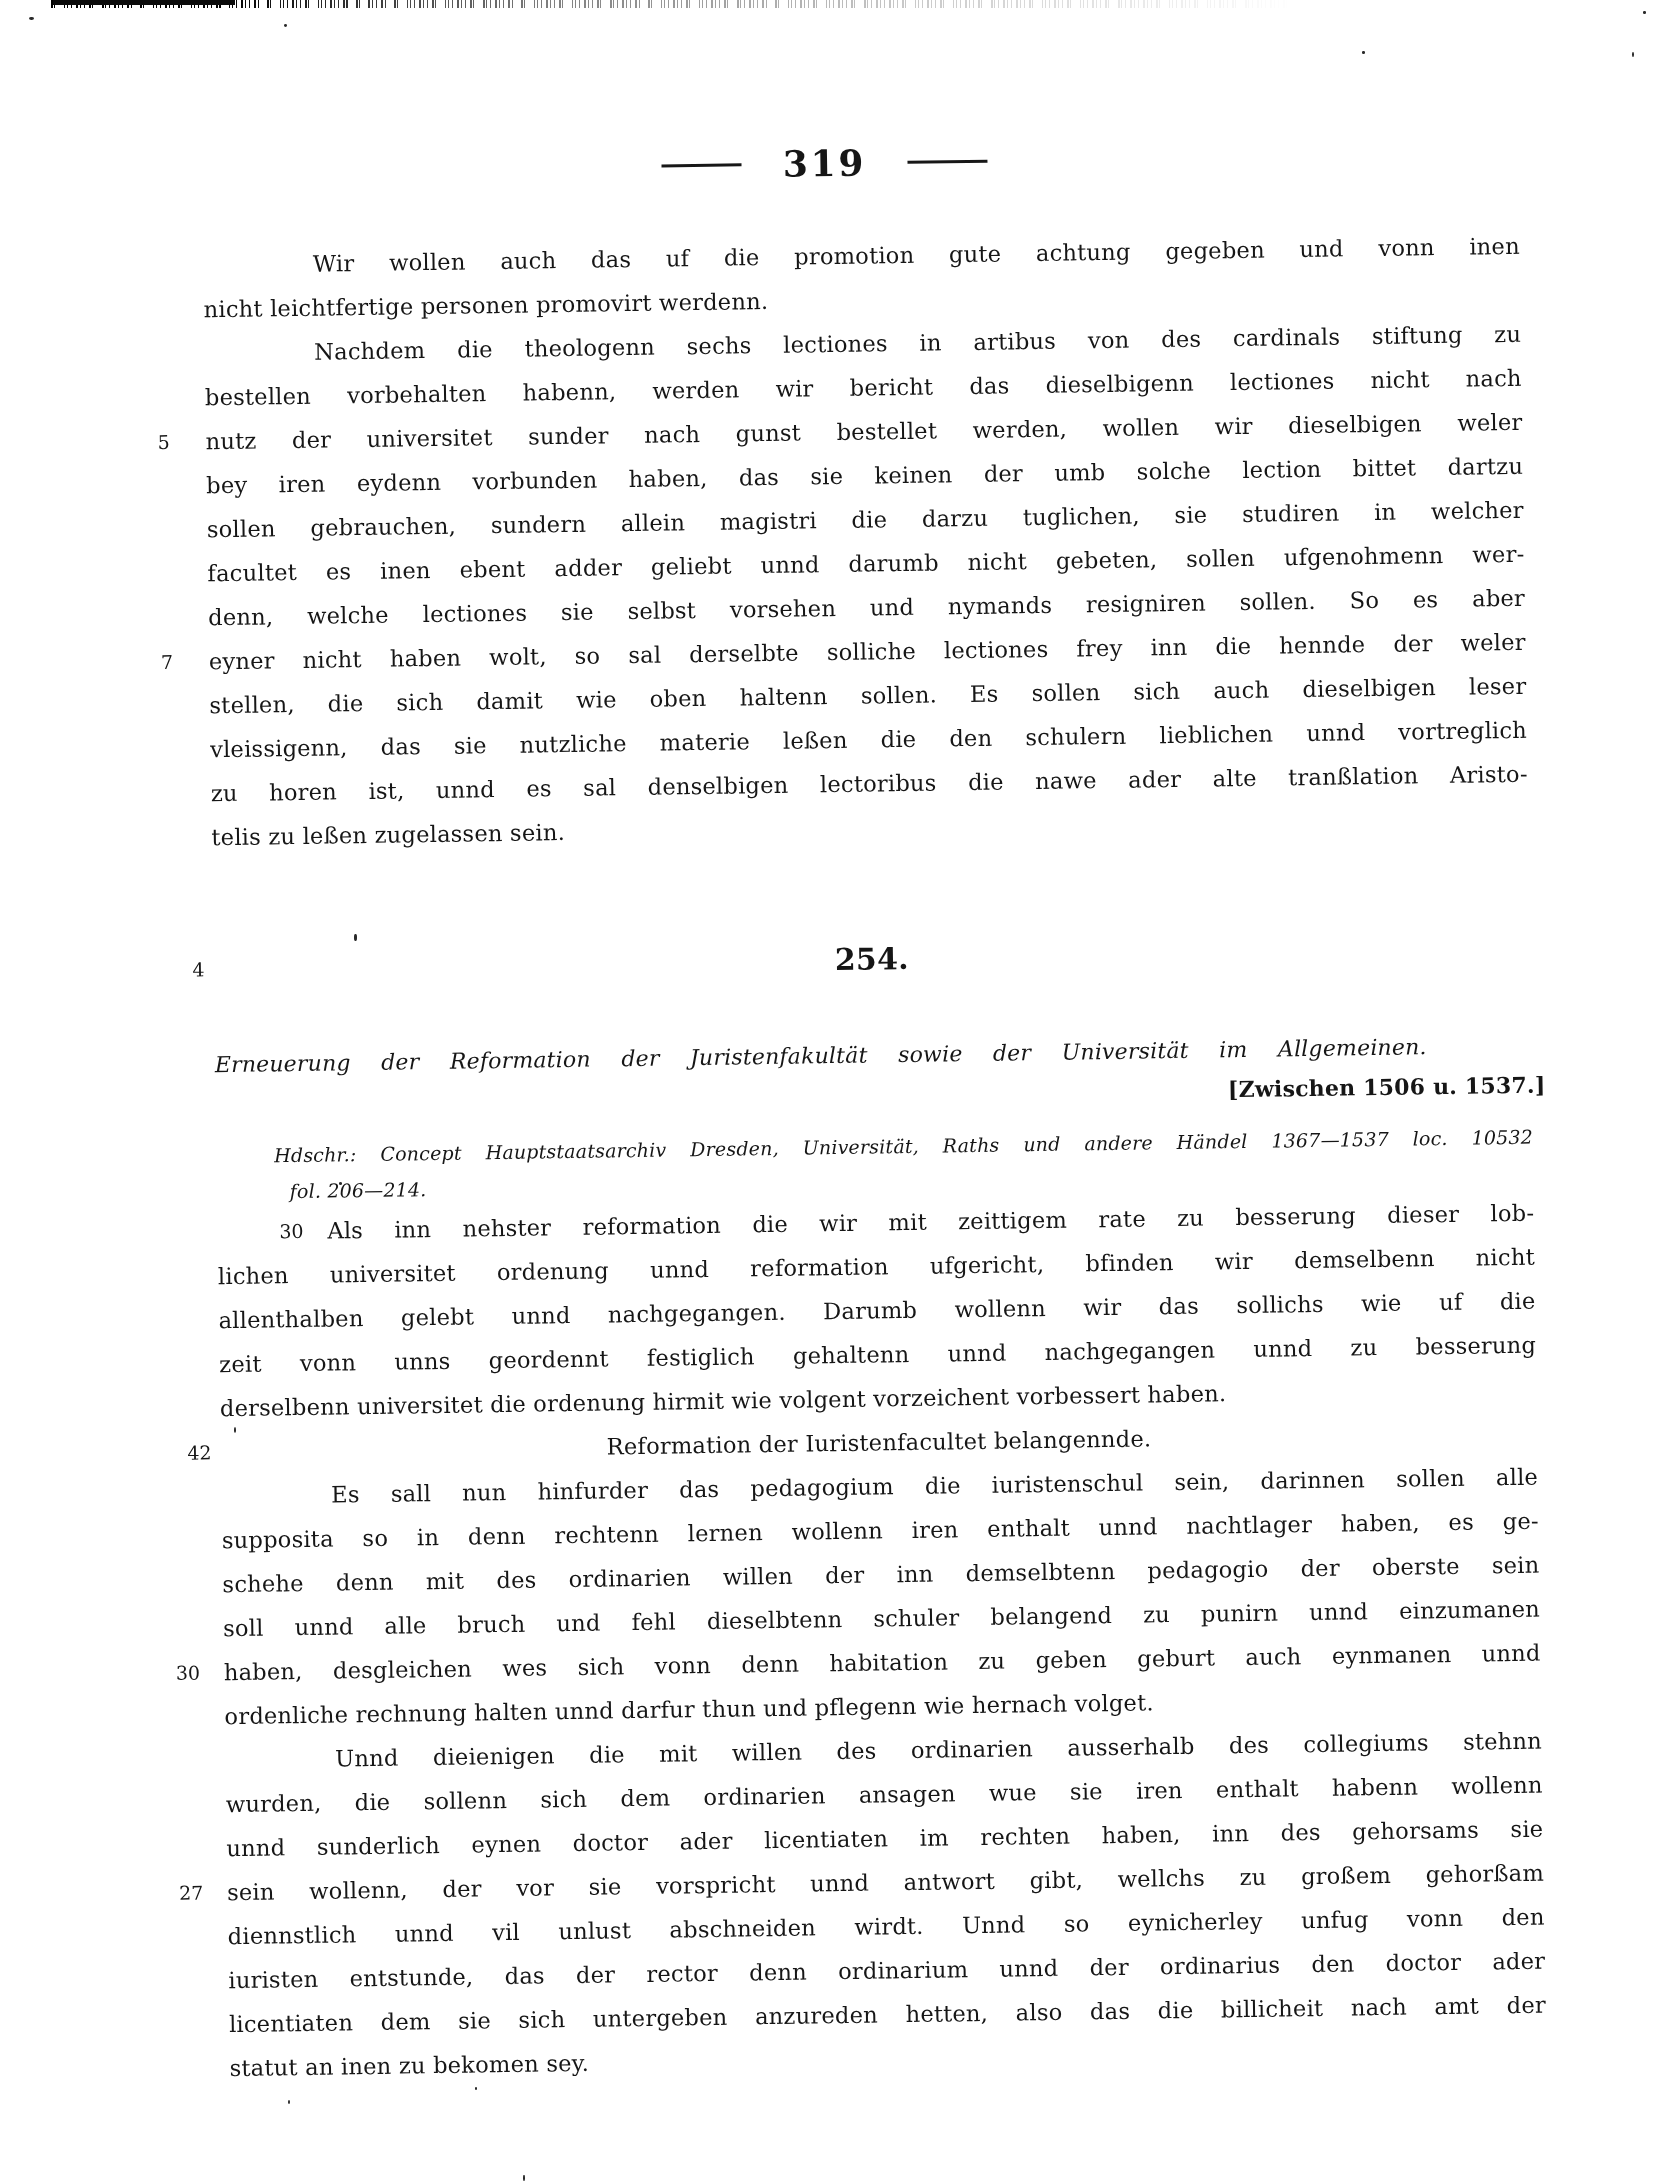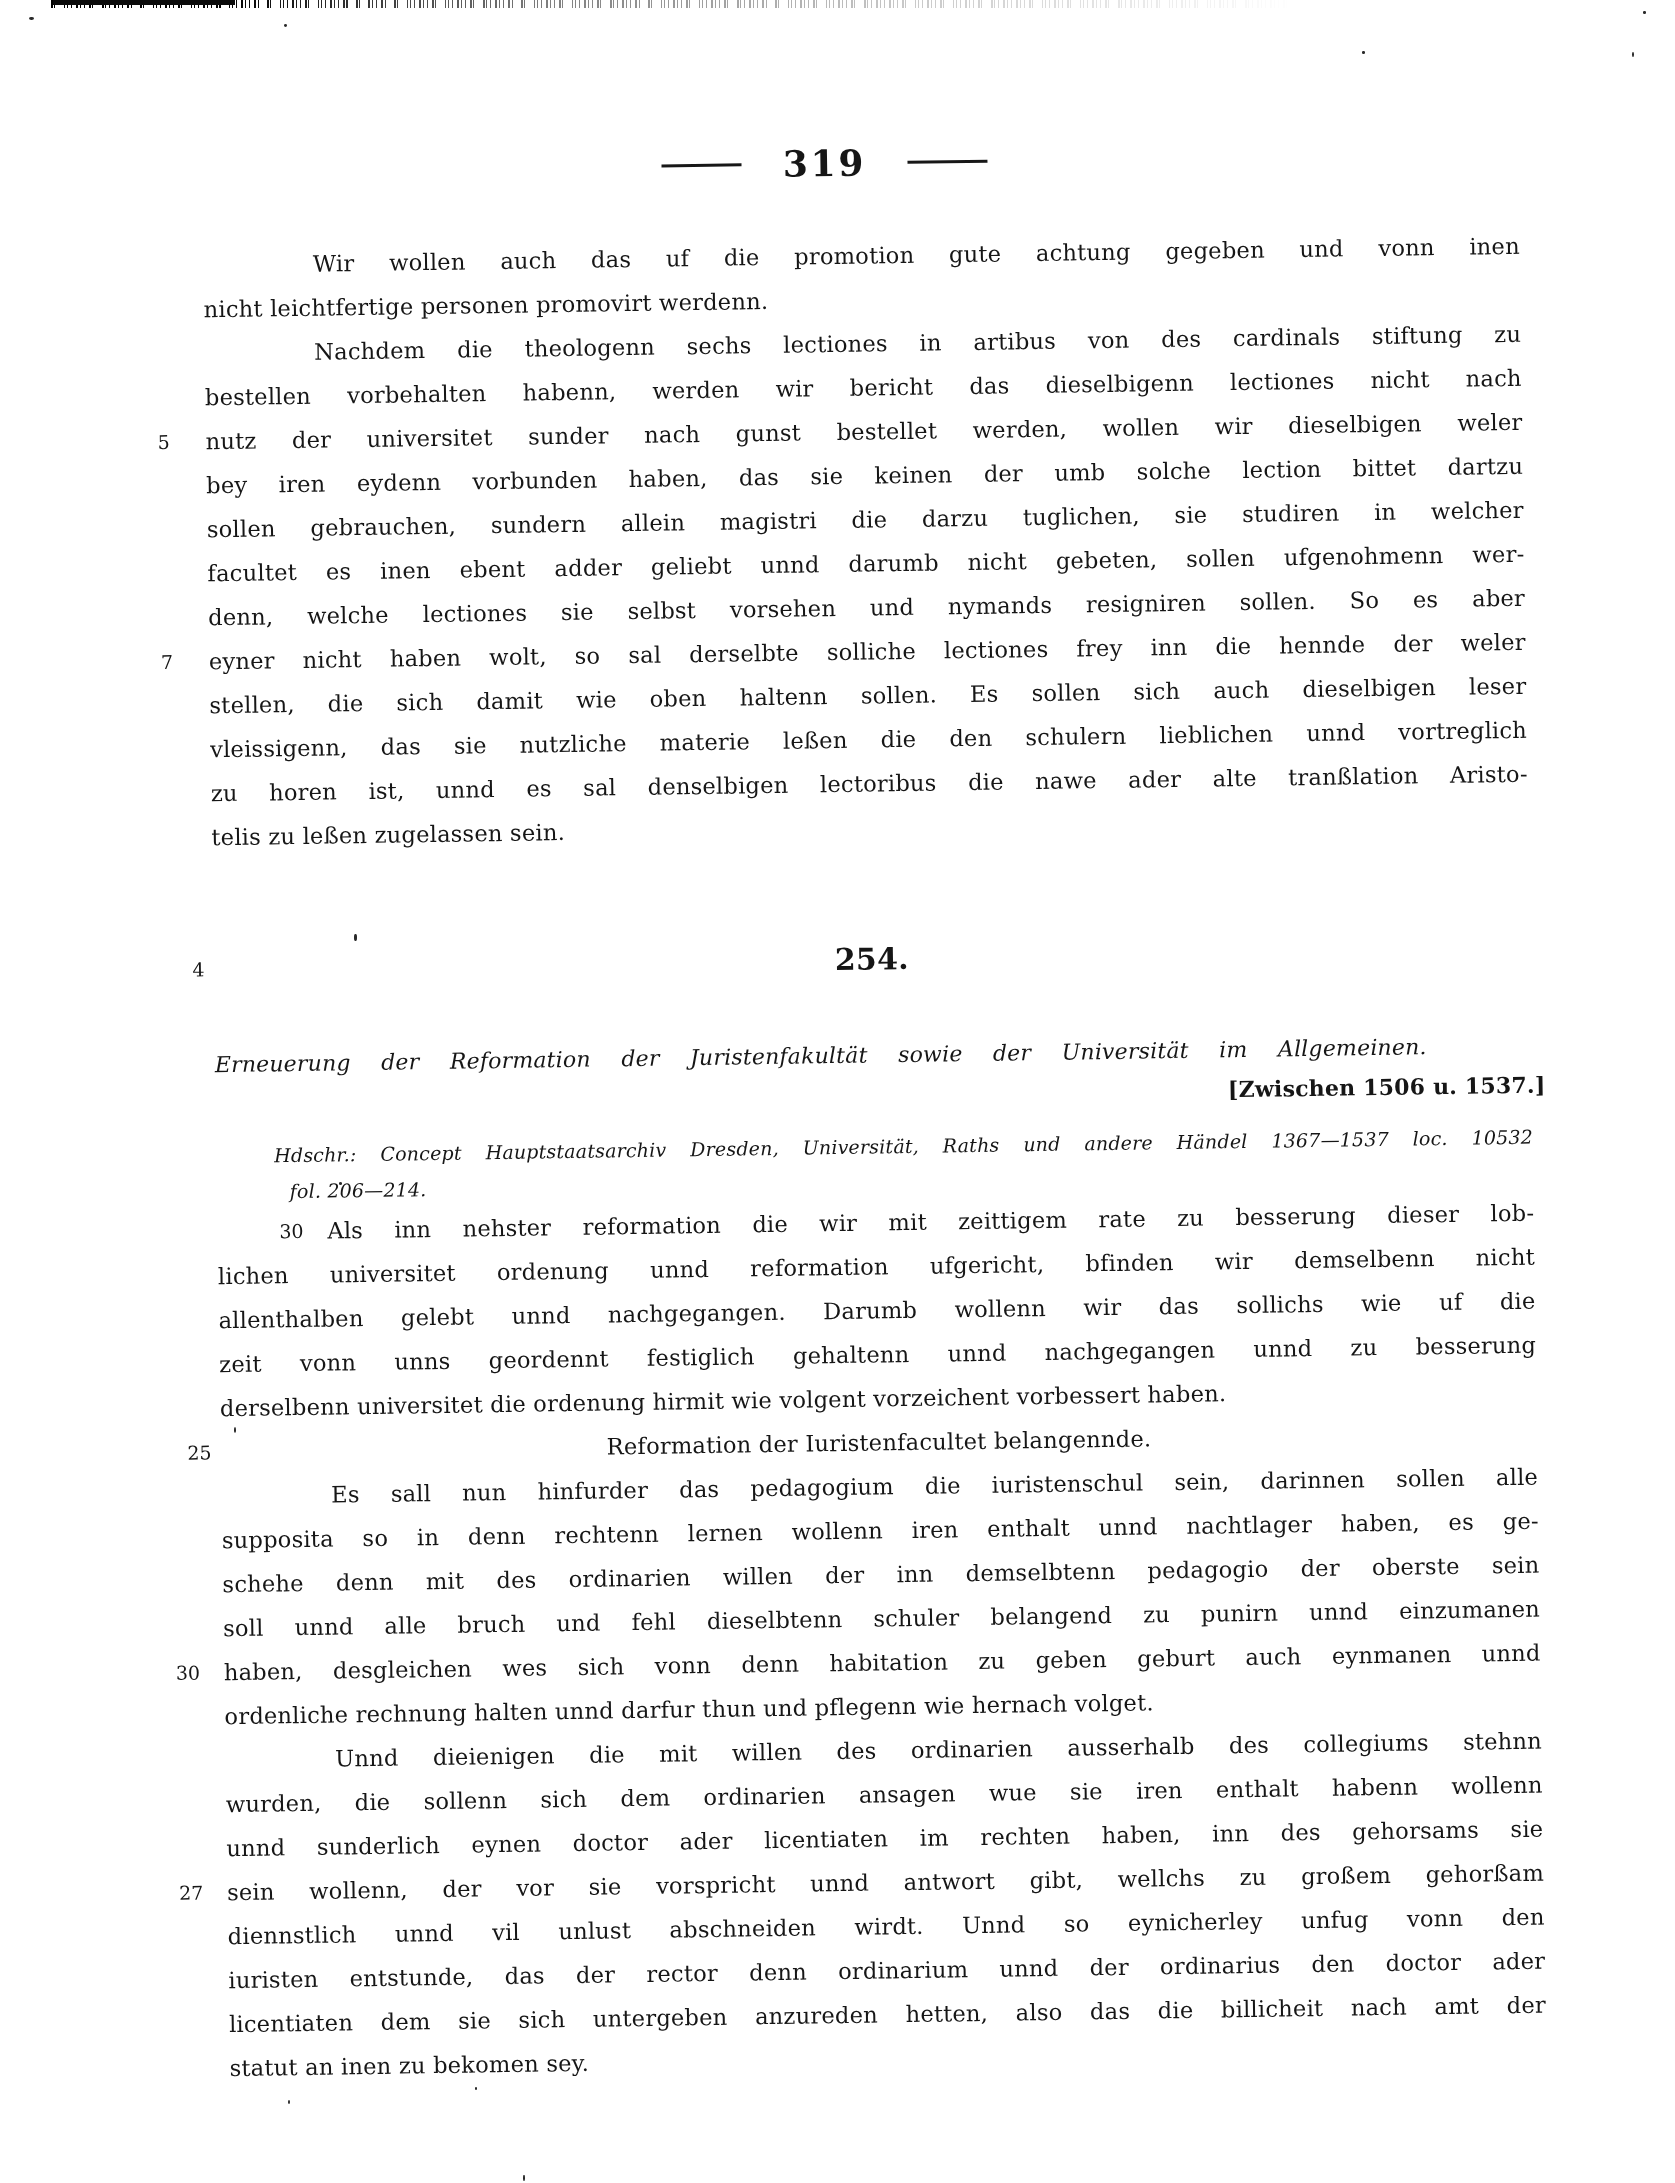--- a/index.html
+++ b/index.html
@@ -112,21 +112,21 @@
           <div class="line src-line1"><span>Hdschr.: Concept Hauptstaatsarchiv Dresden, Universität, Raths und andere Händel 1367—1537 loc. 10532</span></div>
           <div class="line src-line2"><span>fol. 206—214.</span></div>
         </div>
         <div class="paragraph">
           <div class="line justify indent"><span class="margin-num">30</span><span>Als inn nehster reformation die wir mit zeittigem rate zu besserung dieser lob-</span></div>
           <div class="line justify"><span>lichen universitet ordenung unnd reformation ufgericht, bfinden wir demselbenn nicht</span></div>
           <div class="line justify"><span>allenthalben gelebt unnd nachgegangen. Darumb wollenn wir das sollichs wie uf die</span></div>
           <div class="line justify"><span>zeit vonn unns geordennt festiglich gehaltenn unnd nachgegangen unnd zu besserung</span></div>
           <div class="line"><span>derselbenn universitet die ordenung hirmit wie volgent vorzeichent vorbessert haben.</span></div>
         </div>
-        <div class="subheading"><span class="margin-num">25</span><span>Reformation der Iuristenfacultet belangennde.</span></div>
+        <div class="subheading"><span class="margin-num">42</span><span>Reformation der Iuristenfacultet belangennde.</span></div>
         <div class="paragraph">
           <div class="line justify indent"><span>Es sall nun hinfurder das pedagogium die iuristenschul sein, darinnen sollen alle</span></div>
           <div class="line justify"><span>supposita so in denn rechtenn lernen wollenn iren enthalt unnd nachtlager haben, es ge-</span></div>
           <div class="line justify"><span>schehe denn mit des ordinarien willen der inn demselbtenn pedagogio der oberste sein</span></div>
           <div class="line justify"><span>soll unnd alle bruch und fehl dieselbtenn schuler belangend zu punirn unnd einzumanen</span></div>
           <div class="line justify"><span class="margin-num">30</span><span>haben, desgleichen wes sich vonn denn habitation zu geben geburt auch eynmanen unnd</span></div>
           <div class="line"><span>ordenliche rechnung halten unnd darfur thun und pflegenn wie hernach volget.</span></div>
         </div>
         <div class="paragraph">
           <div class="line justify indent"><span>Unnd dieienigen die mit willen des ordinarien ausserhalb des collegiums stehnn</span></div>

